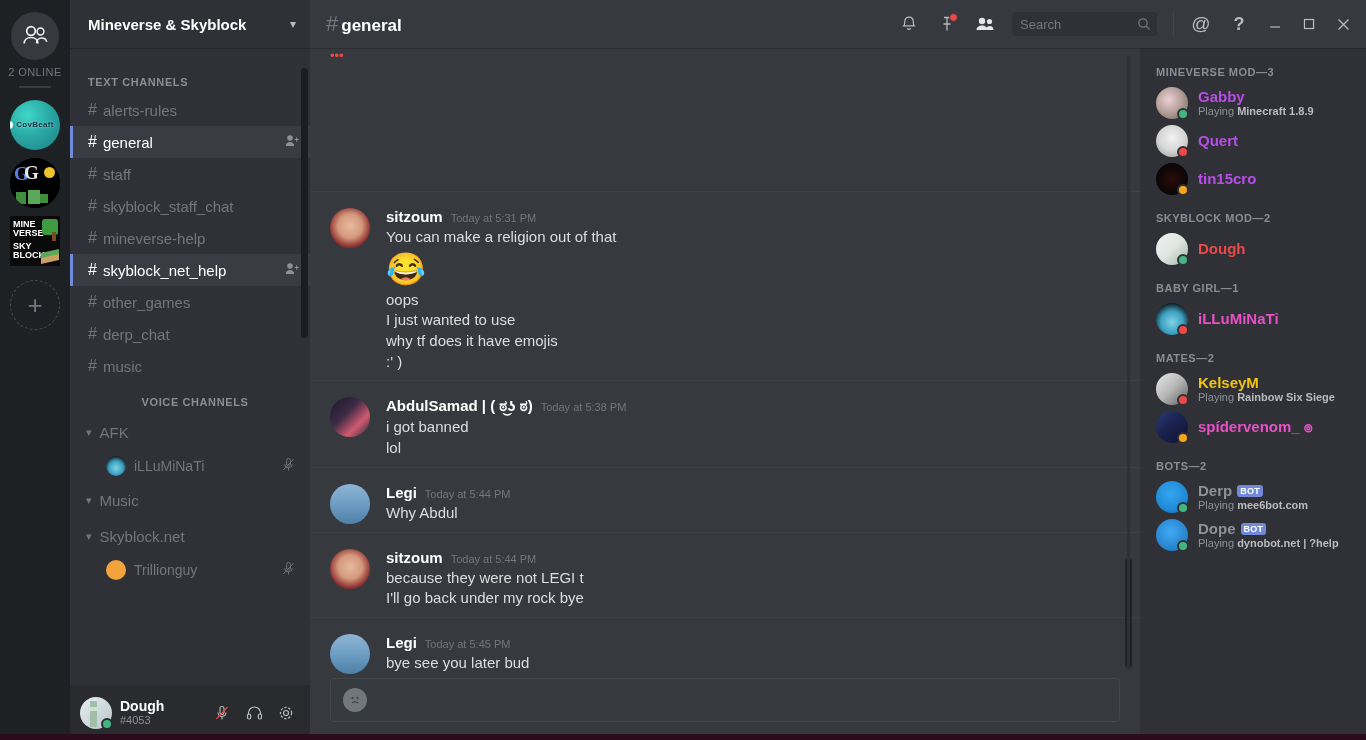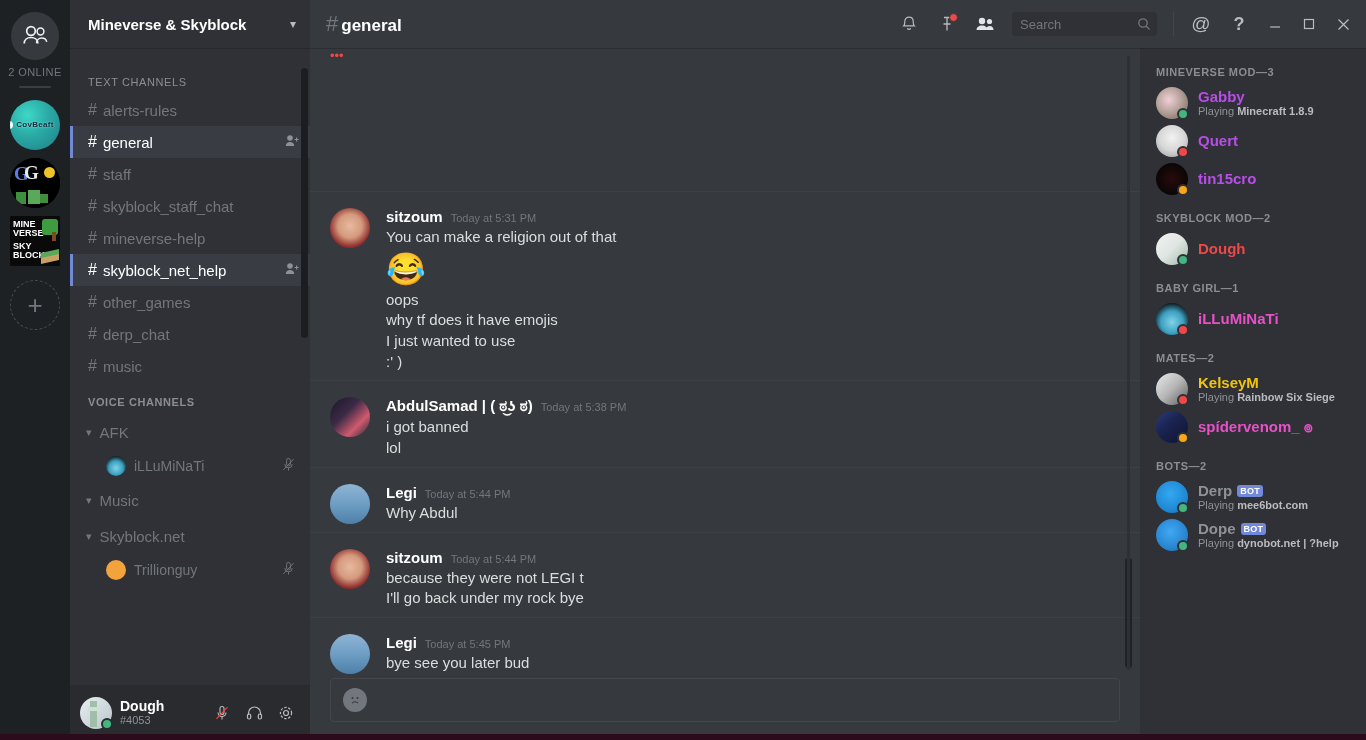--- a/index.html
+++ b/index.html
@@ -50,35 +50,35 @@
   .guild-header {
     height: 48px; flex: 0 0 48px; background: #2f3136;
     display: flex; align-items: center; padding: 0 14px 0 18px;
     box-shadow: 0 1px 0 rgba(0,0,0,.2);
     cursor: pointer;
   }
   .guild-name { color: #fff; font-size: 15px; font-weight: bold; flex: 1; white-space: nowrap; overflow: hidden; }
   .chev { color: #b9bbbe; font-size: 12px; }
   .chan-scroll { flex: 1; overflow: hidden; padding-top: 16px; position: relative; }
   .cat {
-    color: #8a8e94; font-size: 11px; font-weight: normal; letter-spacing: .6px;
+    color: #8a8e94; font-size: 11px; font-weight: bold; letter-spacing: .6px;
     padding: 12px 8px 6px 18px; text-transform: uppercase;
   }
   .chan {
     height: 32px; display: flex; align-items: center; padding: 0 10px 0 18px;
     color: #72767d; font-size: 15px; position: relative; cursor: pointer;
   }
   .chan .hash { color: #72767d; margin-right: 6px; font-size: 16px; }
   .chan.active { background: #393c43; color: #fff; }
   .chan.active .hash { color: #fff; }
   .chan.active::before {
     content:""; position:absolute; left:0; top:0; bottom:0; width:3px; background:#7289da;
   }
   .chan .addicon { margin-left:auto; color:#8e9297; font-size: 13px; }
-  .vcat { color:#8a8e94; font-size:11px; font-weight:bold; letter-spacing:.6px; padding: 14px 8px 6px 18px;}
+  .vcat { color:#8a8e94; font-size:11px; font-weight:bold; letter-spacing:.6px; padding: 14px 8px 6px 18px; text-align: center;}
   .vchan { height:36px; display:flex; align-items:center; padding:0 10px 0 16px; color:#72767d; font-size:15px; cursor:pointer;}
   .vchan .vchev { font-size:11px; margin-right:8px; color:#72767d; }
   .vuser { height:32px; display:flex; align-items:center; padding:0 14px 0 36px; color:#72767d; font-size:14px;}
   .vuser .av { width:20px;height:20px;border-radius:50%;margin-right:8px;flex:0 0 20px; overflow:hidden;}
   .vuser .mute { margin-left:auto; color:#72767d; }
 
   .user-area {
     height: 55px; flex: 0 0 55px; background: #292b2f; display:flex; align-items:center;
     padding: 0 8px 0 10px;
   }
@@ -407,22 +407,22 @@
               <div class="msg divider">
                 <div class="avatar a-sitz"></div>
                 <div class="body">
                   <div class="head">
                     <span class="author">sitzoum</span>
                     <span class="ts">Today at 5:31 PM</span>
                   </div>
                   <div class="line">You can make a religion out of that</div>
                   <div class="bigemoji">😂</div>
                   <div class="line">oops</div>
+                  <div class="line">I just wanted to use</div>
                   <div class="line">why tf does it have emojis</div>
-                  <div class="line">I just wanted to use</div>
                   <div class="line">:' )</div>
                 </div>
               </div>
               <div class="msg divider">
                 <div class="avatar a-abdul"></div>
                 <div class="body">
                   <div class="head">
                     <span class="author">AbdulSamad | ( ಠ͜ʖ ಠ)</span>
                     <span class="ts">Today at 5:38 PM</span>
                   </div>

